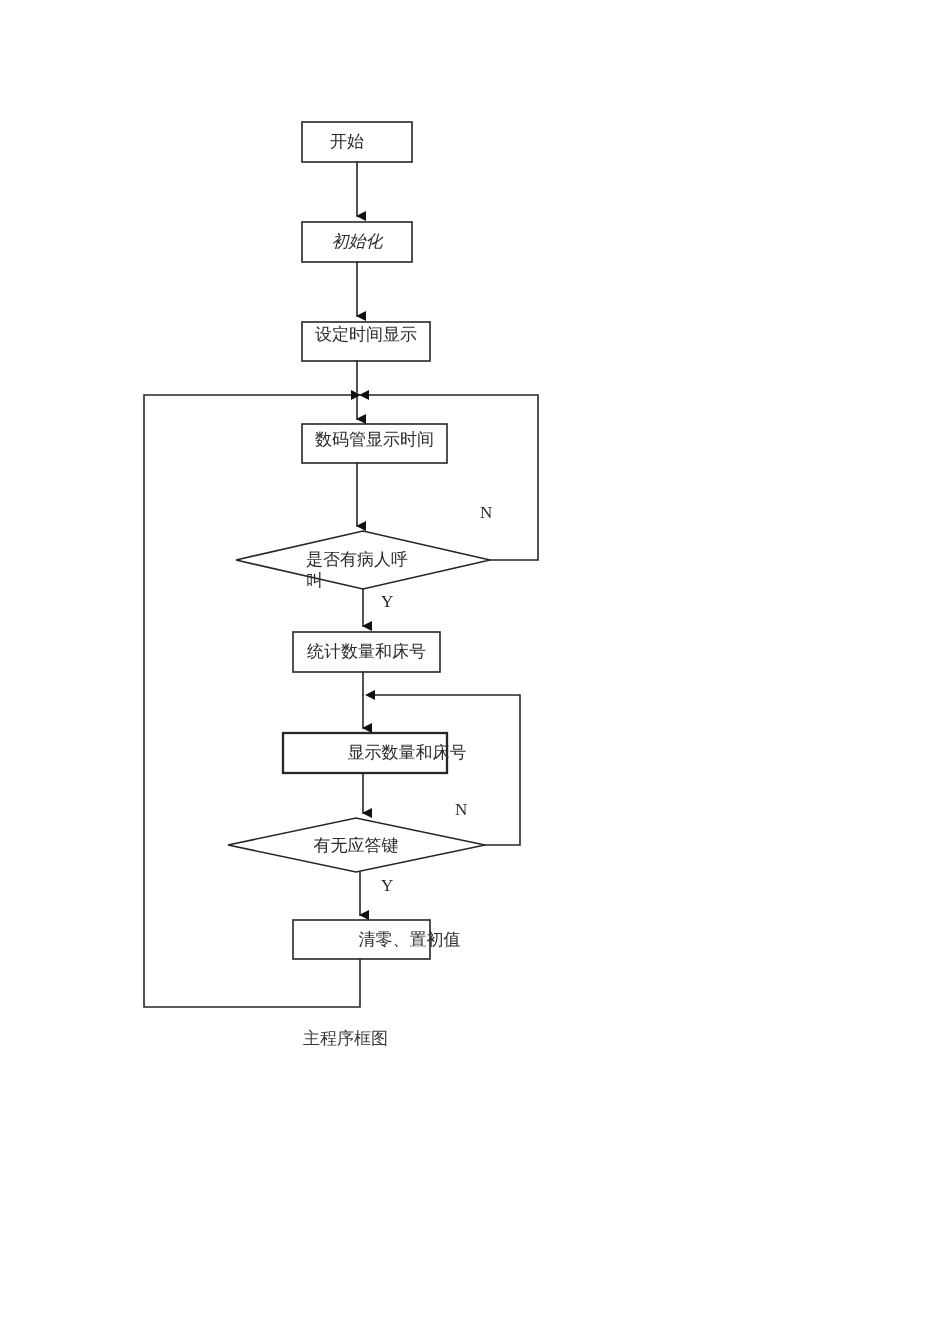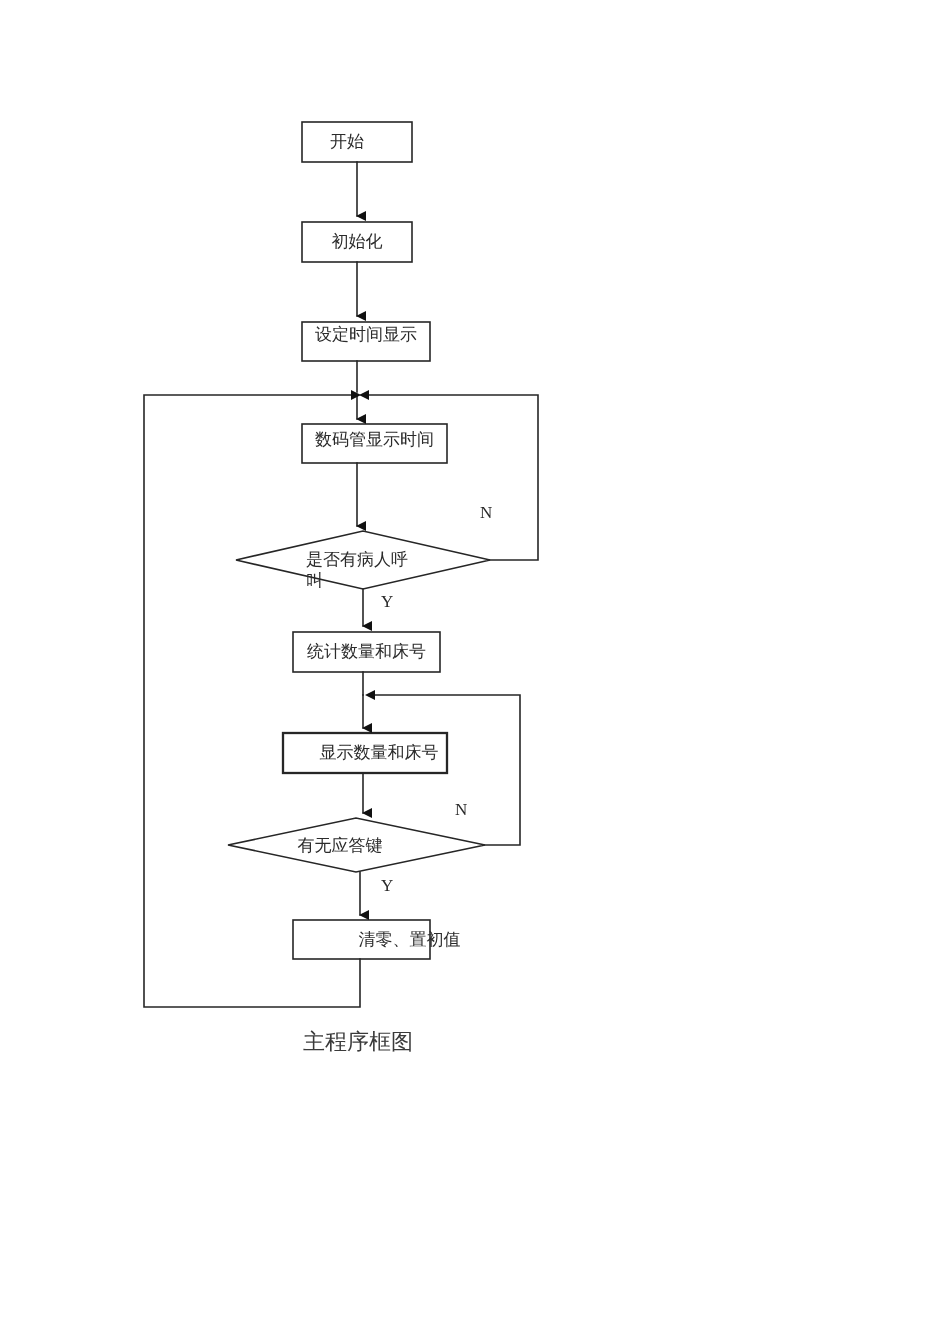--- a/index.html
+++ b/index.html
@@ -46,21 +46,21 @@
     text-align: left;
   }
   .edge-label {
     position: absolute;
     font-size: 17px;
     color: #2b2b2b;
     font-family: "Liberation Serif", "DejaVu Serif", serif;
   }
   .caption {
     position: absolute;
-    font-size: 22px;
+    font-size: 17px;
     color: #3a3a3a;
     white-space: nowrap;
   }
 </style>
 </head>
 <body>
 
 <div id="canvas">
 
   <svg id="flow-svg" viewBox="0 0 950 1344" xmlns="http://www.w3.org/2000/svg">
@@ -111,33 +111,33 @@
       <path d="M375,690 L375,700 L365,695 z" fill="#111111" stroke="none"></path>
 
       <polyline points="360,959 360,1007 144,1007 144,395 351,395"></polyline>
       <path d="M351,390 L351,400 L361,395 z" fill="#111111" stroke="none"></path>
 
     </g>
   </svg>
 
   <div class="node-label" style="left:302px; top:122px; width:90px; height:40px;">开始</div>
 
-  <div class="node-label" style="left:302px; top:222px; width:110px; height:40px;">初始化</div>
+  <div class="node-label" style="left:302px; top:222px; width:110px; height:40px;font-style:italic;">初始化</div>
 
   <div class="node-label" style="left:302px; top:322px; width:128px; height:26px;">设定时间显示</div>
 
   <div class="node-label" style="left:302px; top:424px; width:145px; height:32px;">数码管显示时间</div>
 
   <div class="node-label" style="left:293px; top:632px; width:147px; height:40px;">统计数量和床号</div>
 
   <div class="node-label wrap" style="left:306px; top:549px; width:118px; height:44px;">是否有病人呼叫</div>
 
-  <div class="node-label" style="left:283px; top:733px; width:192px; height:40px;">显示数量和床号</div>
+  <div class="node-label" style="left:283px; top:733px; width:192px; height:40px;padding-left:28px;">显示数量和床号</div>
 
-  <div class="node-label" style="left:255px; top:833px; width:170px; height:26px;">有无应答键</div>
+  <div class="node-label" style="left:271px; top:833px; width:170px; height:26px;">有无应答键</div>
 
   <div class="node-label" style="left:293px; top:920px; width:137px; height:39px;padding-left:48px;">清零、置初值</div>
 
   <div class="edge-label" style="left:480px; top:503px;">N</div>
 
   <div class="edge-label" style="left:381px; top:592px;">Y</div>
 
   <div class="edge-label" style="left:455px; top:800px;">N</div>
 
   <div class="edge-label" style="left:381px; top:876px;">Y</div>

